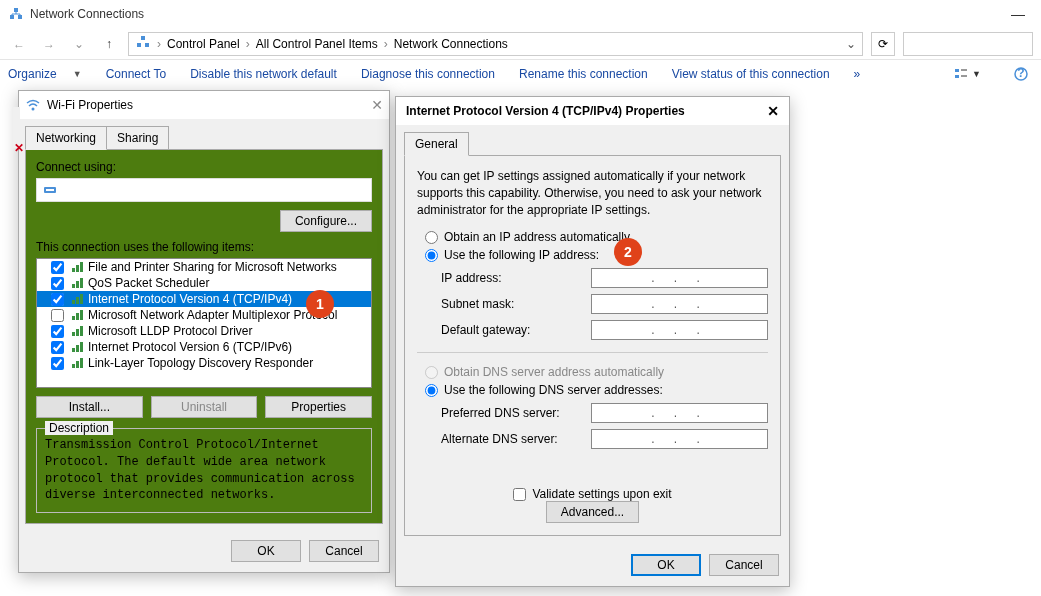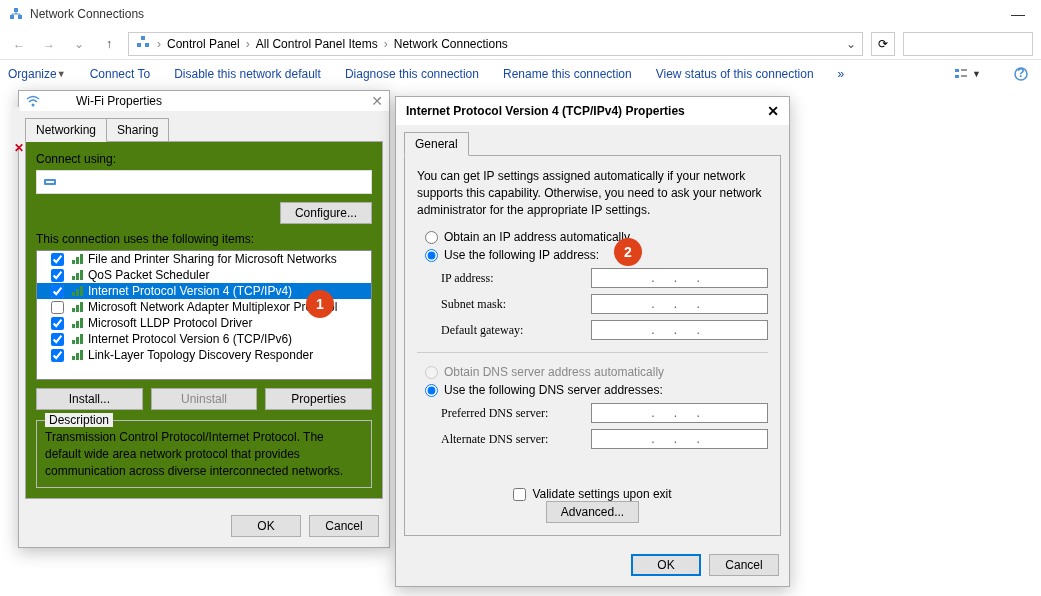--- a/index.html
+++ b/index.html
@@ -14,29 +14,29 @@
 
 .navbar { height: 32px; display: flex; align-items: center; padding: 0 8px; gap: 8px; border-bottom: 1px solid #e5e5e5; }
 .navbar .navbtn { width: 22px; height: 22px; display: flex; align-items: center; justify-content: center; color: #999; }
 .navbar .navbtn.enabled { color: #333; }
 .navbar .addr { flex: 1; display: flex; align-items: center; height: 24px; border: 1px solid #ccc; padding: 0 6px; gap: 6px; }
 .navbar .addr .sep { color: #888; }
 .navbar .refresh { width: 24px; height: 24px; border: 1px solid #ccc; display: flex; align-items: center; justify-content: center; }
 .navbar .search { width: 130px; height: 24px; border: 1px solid #ccc; }
 
 .toolbar { height: 28px; display: flex; align-items: center; padding: 0 8px; gap: 24px; color: #1a4aa3; }
-.toolbar .item { display: flex; align-items: center; gap: 0; cursor: pointer; }
+.toolbar .item { display: flex; align-items: center; gap: 16px; cursor: pointer; }
 .toolbar .item .chev { font-size: 9px; color: #555; }
 .toolbar .spacer { flex: 1; }
 .toolbar .rbtn { color: #333; padding: 0 4px; }
 
 
 .dialog { position: absolute; background: #f0f0f0; border: 1px solid #aaa; box-shadow: 0 4px 16px rgba(0,0,0,0.25); }
 .dialog-1 { left: 18px; top: 90px; width: 372px; }
-.dlg-title { height: 20px; display: flex; align-items: center; padding: 0 6px; background: #fff; gap: 29px; }
+.dlg-title { height: 28px; display: flex; align-items: center; padding: 0 6px; background: #fff; }
 .dlg-title .spacer { flex: 1; }
 .dlg-title .icon { width: 16px; height: 16px; margin-right: 6px; }
 
 .tabs { display: flex; margin: 6px 6px 0 6px; }
 .tab { padding: 4px 10px; border: 1px solid #aaa; background: #f0f0f0; position: relative; top: 1px; }
 .tab.active { background: #f0f0f0; border-bottom: 1px solid #f0f0f0; z-index: 2; }
 .tab + .tab { margin-left: -1px; }
 .tab-body { border: 1px solid #aaa; margin: 0 6px 6px 6px; padding: 10px; background: #4d7c0f; }
 
 .adapter-box { border: 1px solid #ddd; background: #fff; padding: 4px 6px; margin: 4px 0 8px 0; display: flex; align-items: center; gap: 6px; }
@@ -49,35 +49,35 @@
 .items-box .row { display: flex; align-items: flex-end; gap: 4px; padding: 1px 12px; white-space: nowrap; }
 .items-box .row.selected { background: #0078d7; color: #fff; }
 .items-box input[type=checkbox] { margin: 0 2px; }
 .icon-sm { width: 14px; height: 14px; display: inline-flex; align-items: center; justify-content: center; }
 
 .btn-row { display: flex; gap: 8px; margin-top: 8px; }
 .btn-row .btn { flex: 1; }
 
 .group { border: 1px solid #bbb; padding: 8px; margin-top: 10px; position: relative; }
 .group .legend { position: absolute; top: -8px; left: 8px; background: #f0f0f0; padding: 0 4px; }
-.group .desc { line-height: 1.4; }
+.group .desc { line-height: 1.4; font-family: Liberation Mono, monospace; }
 
 .dlg-footer { display: flex; justify-content: flex-end; gap: 8px; padding: 10px; }
 
 
 .dialog-2 { left: 395px; top: 96px; width: 395px; }
 .dlg-title2 { height: 28px; display: flex; align-items: center; padding: 4px 10px; background: #fff; font-weight: 600; }
 .dlg-title2 .spacer { flex: 1; }
 .dlg-title2 .x { font-size: 14px; }
 .tab-body2 { border: 1px solid #aaa; margin: 0 8px 8px 8px; padding: 12px; background: #f0f0f0; }
 .intro { line-height: 1.4; margin-bottom: 12px; }
 .radio-row { display: flex; align-items: center; gap: 6px; margin: 4px 0 4px 8px; }
 .radio-row.disabled { color: #888; }
 .field-row { display: flex; align-items: center; margin: 6px 0 6px 24px; }
-.field-row label { width: 150px; font-family: Liberation Serif, serif; }
+.field-row label { width: 150px; }
 .ip-input { flex: 1; height: 20px; border: 1px solid #888; background: #fff; text-align: center; letter-spacing: 8px; color: #555; display: flex; align-items: center; justify-content: center; }
 .divider { border-top: 1px solid #ccc; margin: 12px 0; }
 .check-row { display: flex; align-items: center; gap: 6px; margin-top: 10px; }
 .adv-row { display: flex; justify-content: space-between; align-items: center; margin-top: 28px; flex-direction: column; }
 
 
 .badge { position: absolute; width: 28px; height: 28px; background: #e0421a; border-radius: 50%; color: #fff; font-weight: 700; display: flex; align-items: center; justify-content: center; font-size: 14px; z-index: 50; }
 .badge-1 { left: 306px; top: 290px; }
 .badge-2 { left: 614px; top: 238px; }
 

